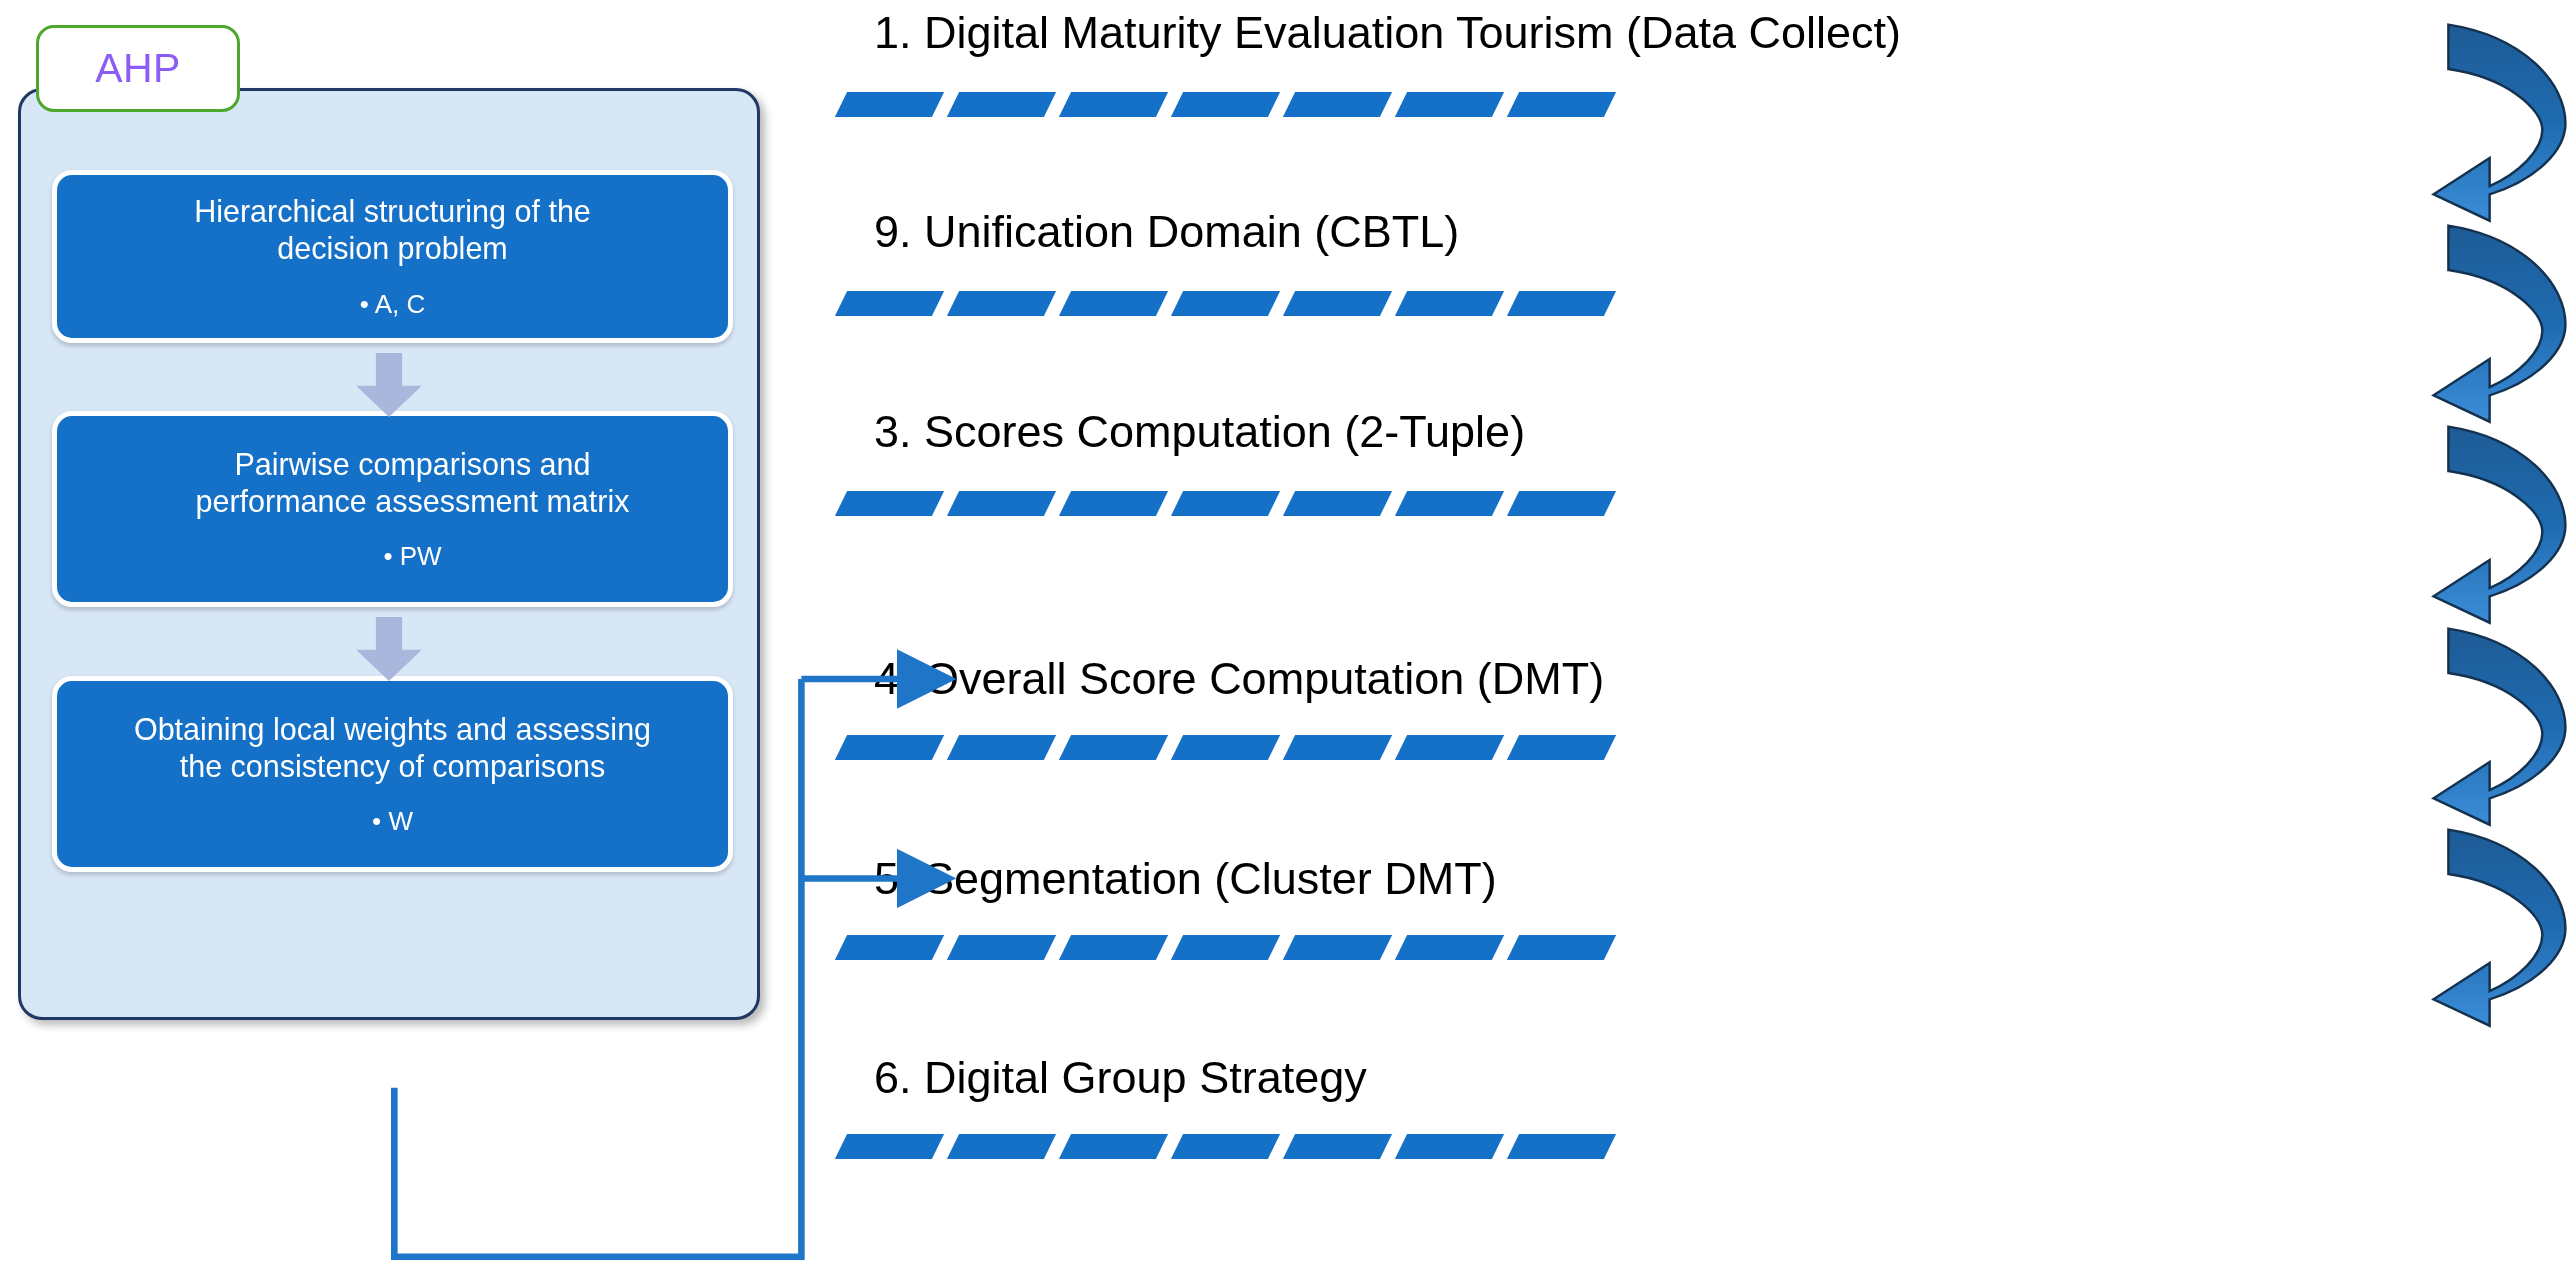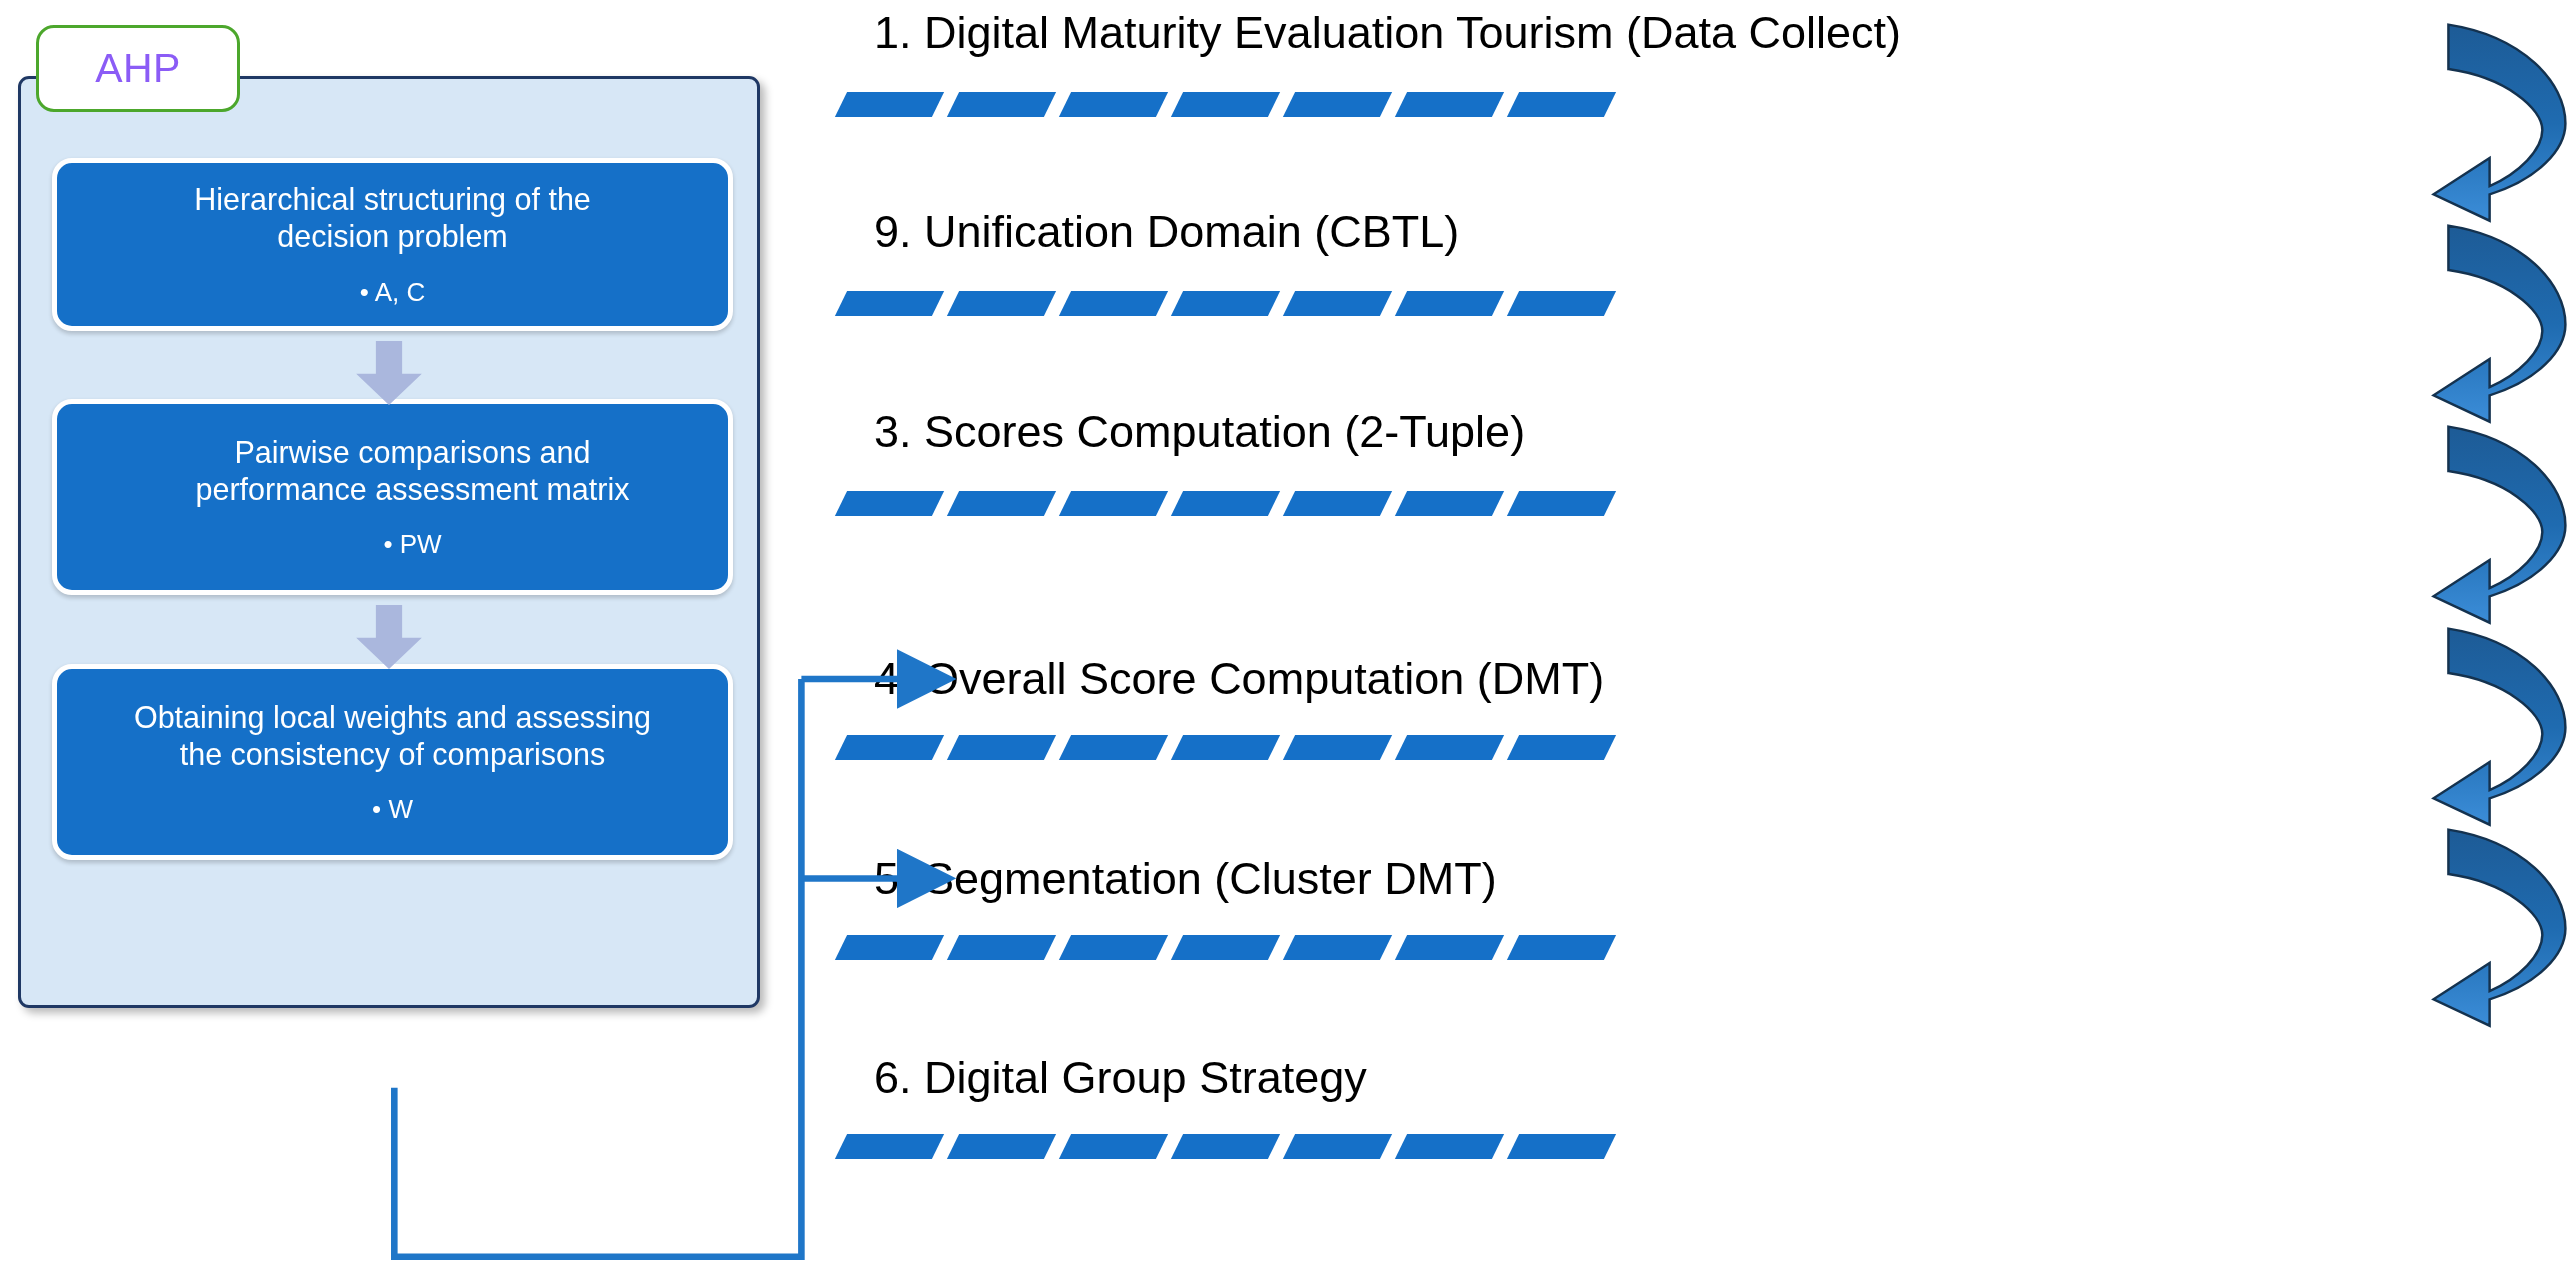--- a/index.html
+++ b/index.html
@@ -11,25 +11,25 @@
     position:relative;
     width:2576px;
     height:1288px;
     background:#ffffff;
     overflow:hidden;
   }
 
   
   #ahp-panel{
     position:absolute;
-    left:18px; top:76px;
+    left:18px; top:88px;
     width:742px; height:932px;
     background:#d7e7f6;
     border:3.3px solid #1f3864;
-    border-radius:11px;
+    border-radius:24px;
     box-sizing:border-box;
     box-shadow:5px 5px 8.2px rgba(0,0,0,.28);
   }
 
   #ahp-badge{
     position:absolute;
     left:36px; top:25px;
     width:204px; height:87px;
     background:#ffffff;
     border:3.3px solid #4ca72c;

